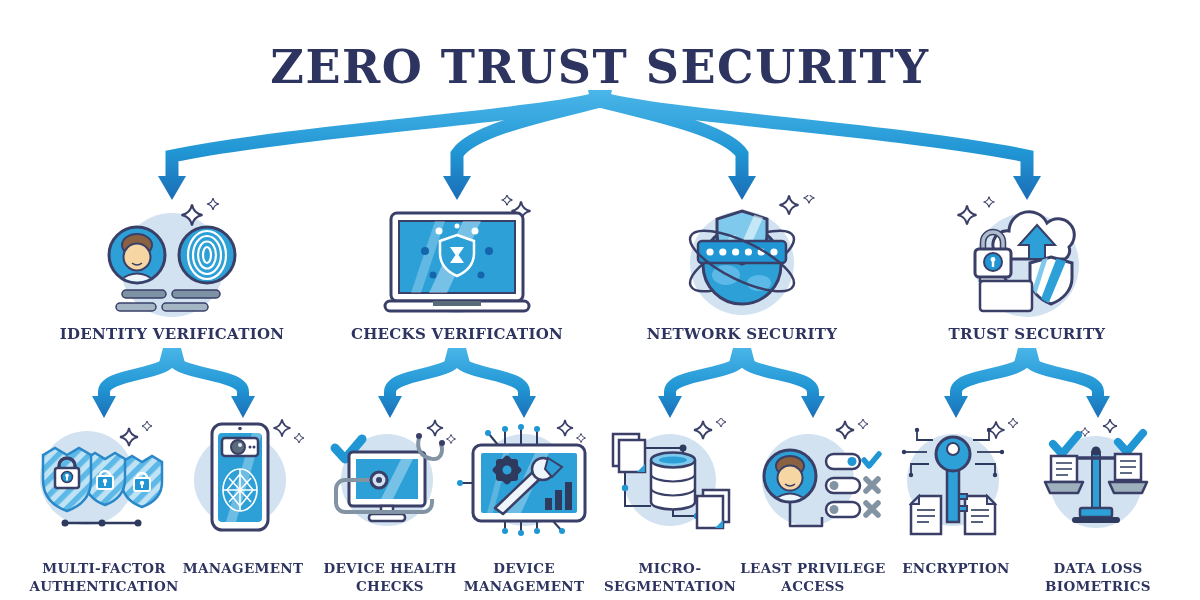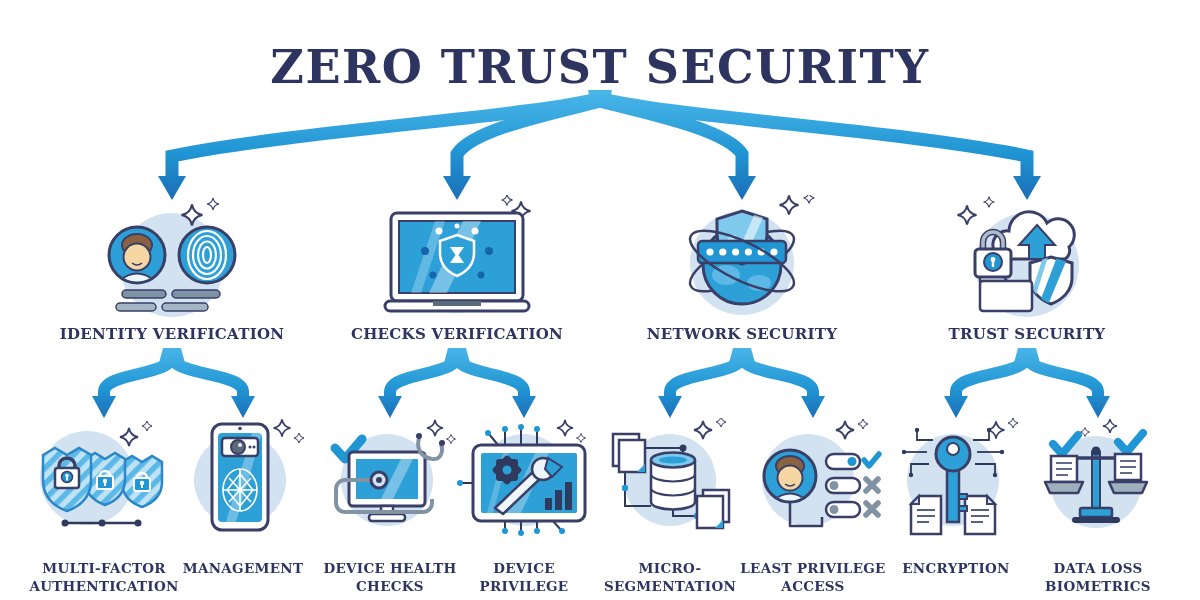--- a/index.html
+++ b/index.html
@@ -357,21 +357,21 @@
       </g>
       <g fill="#2e3a5e">
         <rect x="96" y="80" width="7" height="12"></rect>
           <rect x="106" y="72" width="7" height="20"></rect>
           <rect x="116" y="64" width="7" height="28"></rect>
       </g>
       <polygon points="46,90 54,96 96,56 88,50" fill="#eef5fb" stroke="#3a3f68" stroke-width="2.5" stroke-linejoin="round"></polygon>
       <circle cx="94" cy="51" r="11" fill="#eef5fb" stroke="#3a3f68" stroke-width="2.5"></circle>
       <polygon points="99,40 113,49 103,59 96,51" fill="#2da0d8" stroke="#3a3f68" stroke-width="2"></polygon>
     </svg>
-    <div class="lbl sub-lbl">DEVICE PRIVILEGE</div>
+    <div class="lbl sub-lbl">DEVICE MANAGEMENT</div>
   </div>
 
   <div class="node s" style="left:595px">
     <svg width="150" height="118" viewBox="0 0 150 118">
       <circle cx="75" cy="62" r="46" fill="#d2e2f1"></circle>
       <g fill="#fff" stroke="#3a3f68" stroke-width="2">
         <use href="#spark" transform="translate(108,12) scale(0.9)"></use>
         <use href="#spark" transform="translate(126,4) scale(0.5)"></use>
       </g>
       <path d="M50,30 h38 v8" fill="none" stroke="#2e3a5e" stroke-width="2"></path>

